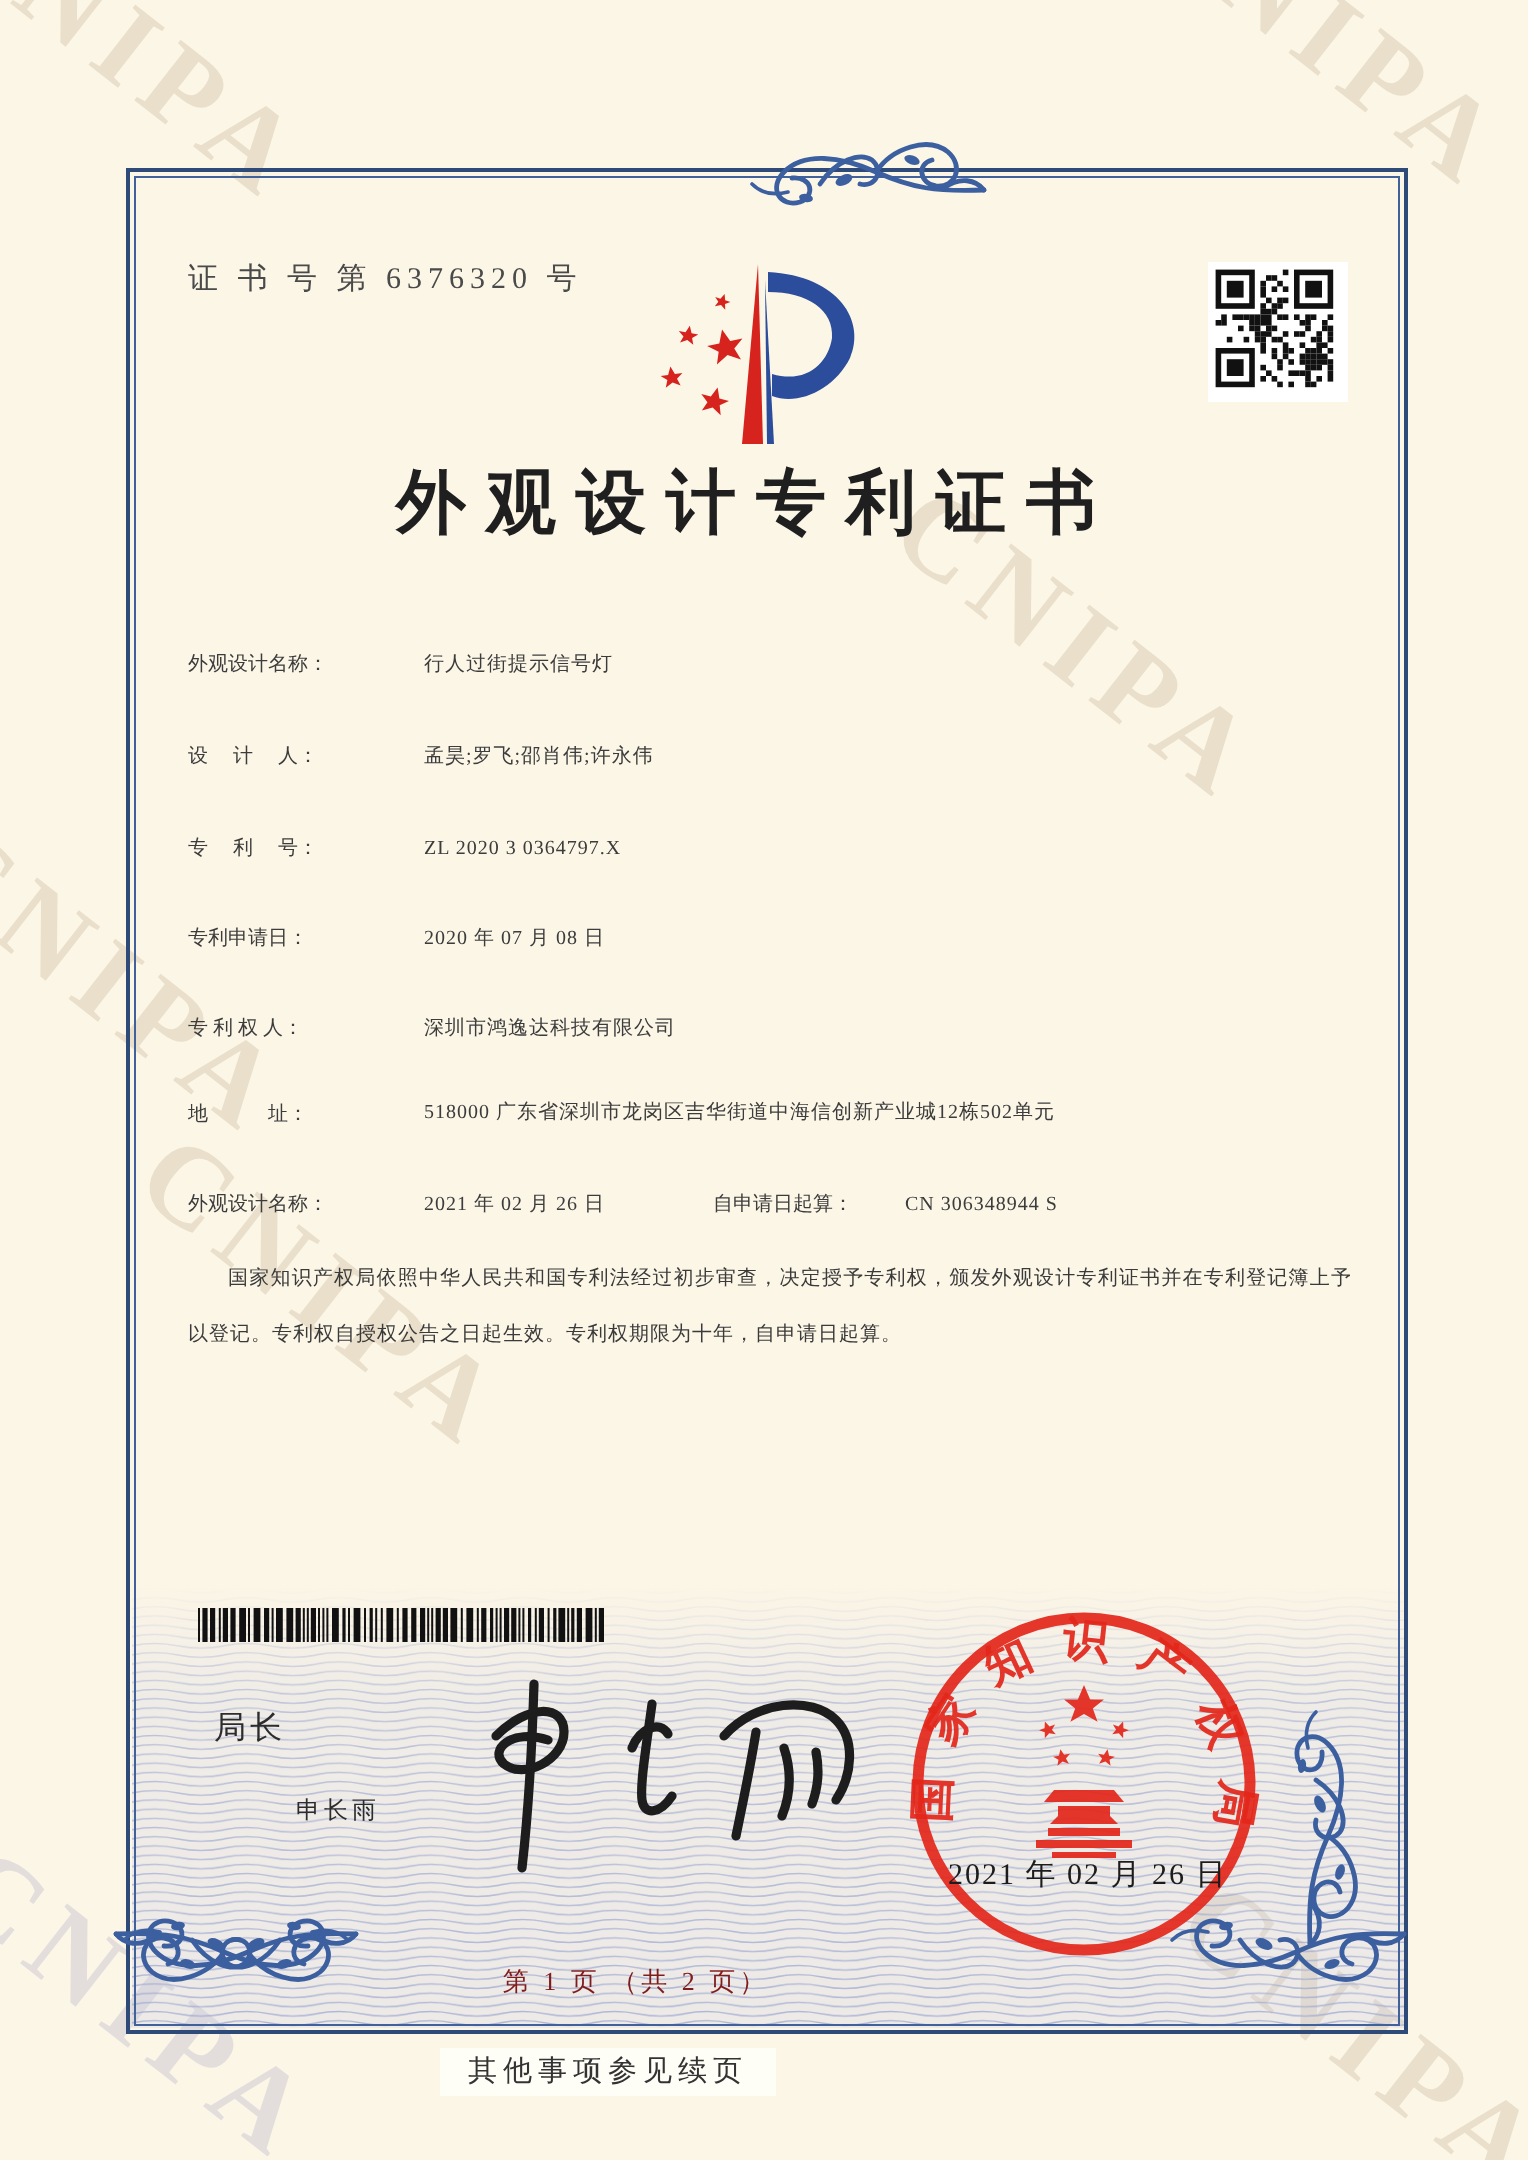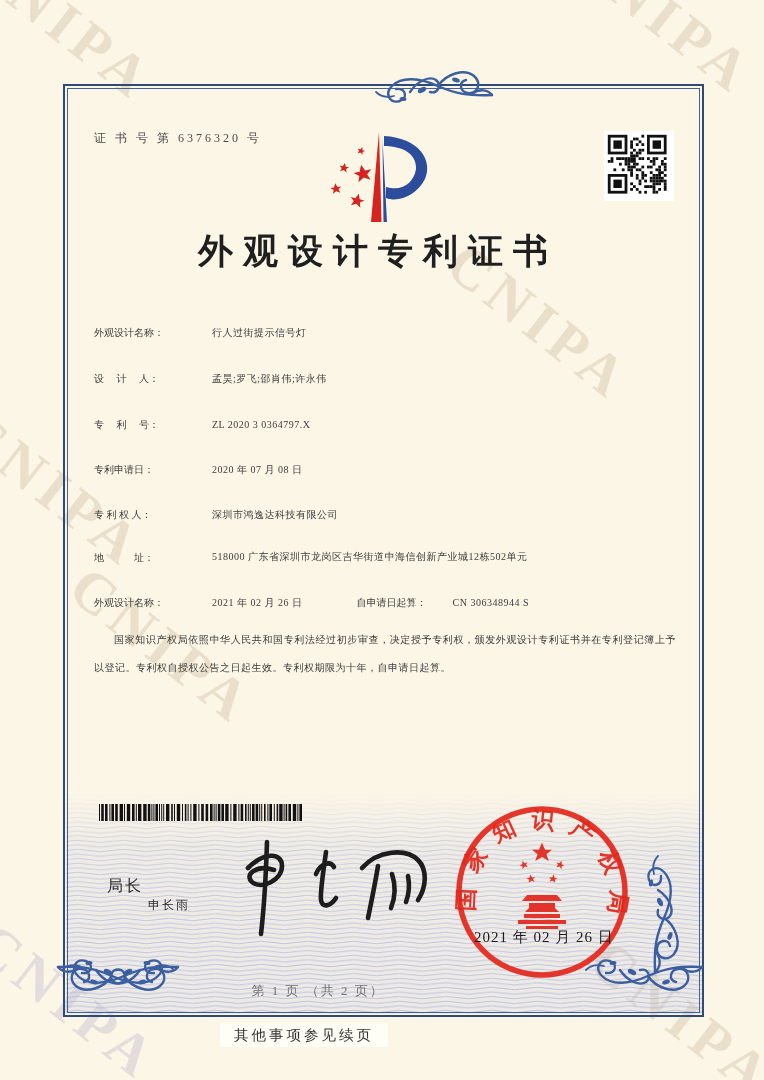--- a/index.html
+++ b/index.html
@@ -20,44 +20,44 @@
   
   #guilloche{left:66px;top:793px;width:636px;height:221px;z-index:2;}
   
   #frame{
     left:63px;top:84px;width:637px;height:929px;
     border:2.5px solid #2e4a78;z-index:3;pointer-events:none;
   }
   #frame .inner{position:absolute;left:2px;top:2px;right:2px;bottom:2px;border:1px solid #41619b;}
   .ornament{z-index:4;}
   
-  #cert-no{left:94px;top:130px;font-size:12px;letter-spacing:3px;color:#4a4a4a;z-index:5;}
+  #cert-no{left:94px;top:130px;font-size:15px;letter-spacing:3px;color:#4a4a4a;z-index:5;}
   #logo{left:300px;top:124px;z-index:5;}
   #qr{left:604px;top:131px;width:70px;height:70px;background:#fff;z-index:5;}
   #title{
     left:0;width:756px;top:228px;text-align:center;font-size:35px;font-weight:bold;
     letter-spacing:10px;color:#1f1f1f;z-index:5;
   }
   
   .field{position:absolute;left:94px;font-size:10px;line-height:21px;z-index:5;white-space:nowrap;}
   .flabel{display:inline-block;width:118px;vertical-align:top;color:#3c3c3c;}
   .fvalue{display:inline-block;vertical-align:top;color:#3c3c3c;letter-spacing:0.5px;}
   .fvalue.wrap{white-space:normal;width:470px;line-height:20px;}
   .fvalue.fixed{width:142px;}
   
   #paras{left:94px;top:626px;width:582px;z-index:5;}
   #paras p{margin:0;font-size:10px;line-height:27.5px;text-indent:2em;text-align:justify;color:#3a3a3a;letter-spacing:0.5px;}
   
   #barcode{left:99px;top:804px;z-index:5;}
-  #signer-title{left:107px;top:876px;font-size:16px;letter-spacing:2px;z-index:5;color:#2c2c2c;}
+  #signer-title{left:107px;top:854px;font-size:16px;letter-spacing:2px;z-index:5;color:#2c2c2c;}
   #signer-name{left:120px;top:897px;font-size:12px;letter-spacing:2px;z-index:5;color:#2c2c2c;margin-left:28px;}
   #signature{left:220px;top:834px;z-index:5;}
   #seal{left:452px;top:797px;z-index:6;}
   #seal-date{left:474px;top:928px;font-size:15px;letter-spacing:1px;color:#1c1c1c;z-index:7;white-space:nowrap;}
-  #page-info{left:0;width:636px;top:982px;text-align:center;font-size:13px;letter-spacing:2px;color:#737373;z-index:5;}
+  #page-info{left:0;width:636px;top:982px;text-align:center;font-size:13px;letter-spacing:2px;color:#7f1d1d;z-index:5;}
   #continuation{
     left:0;width:608px;top:1026px;text-align:center;z-index:5;font-size:14.5px;letter-spacing:3px;color:#333;
   }
   #continuation span{background:rgba(255,254,247,0.95);padding:4px 14px;}
 </style>
 </head>
 <body>
 
 <div class="wm" style="left:-45px;top:-12px;">CNIPA</div>
 <div class="wm" style="left:555px;top:-18px;">CNIPA</div>

